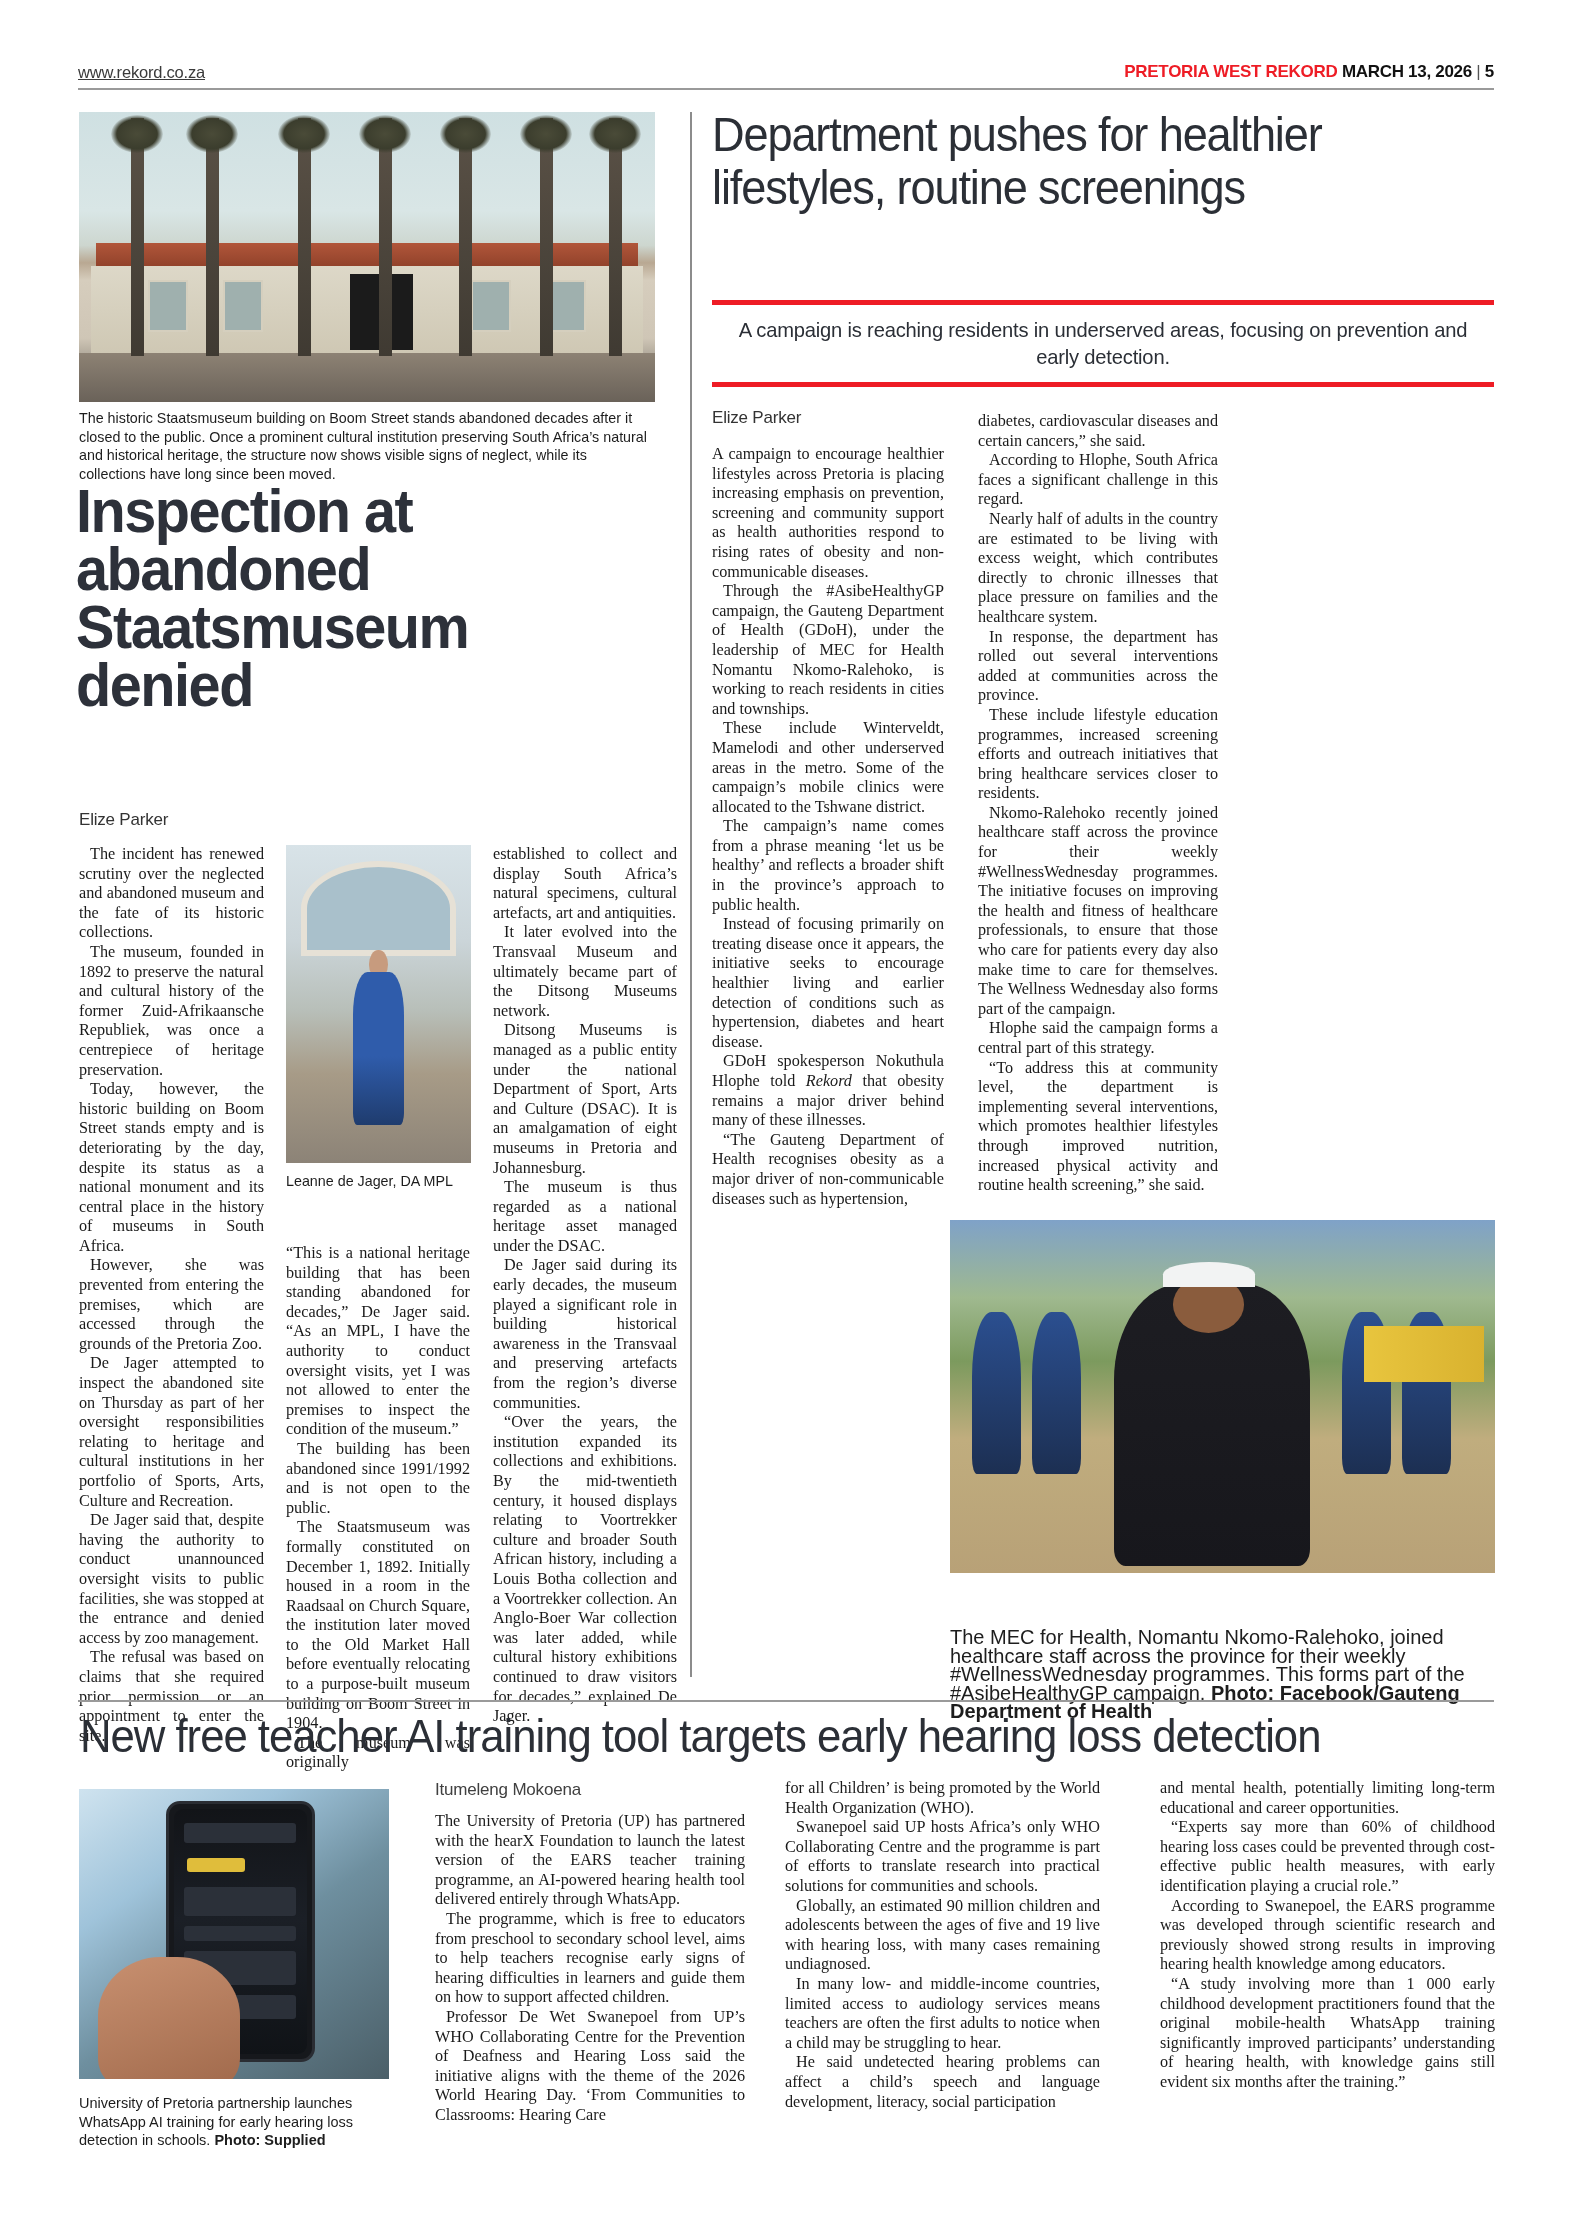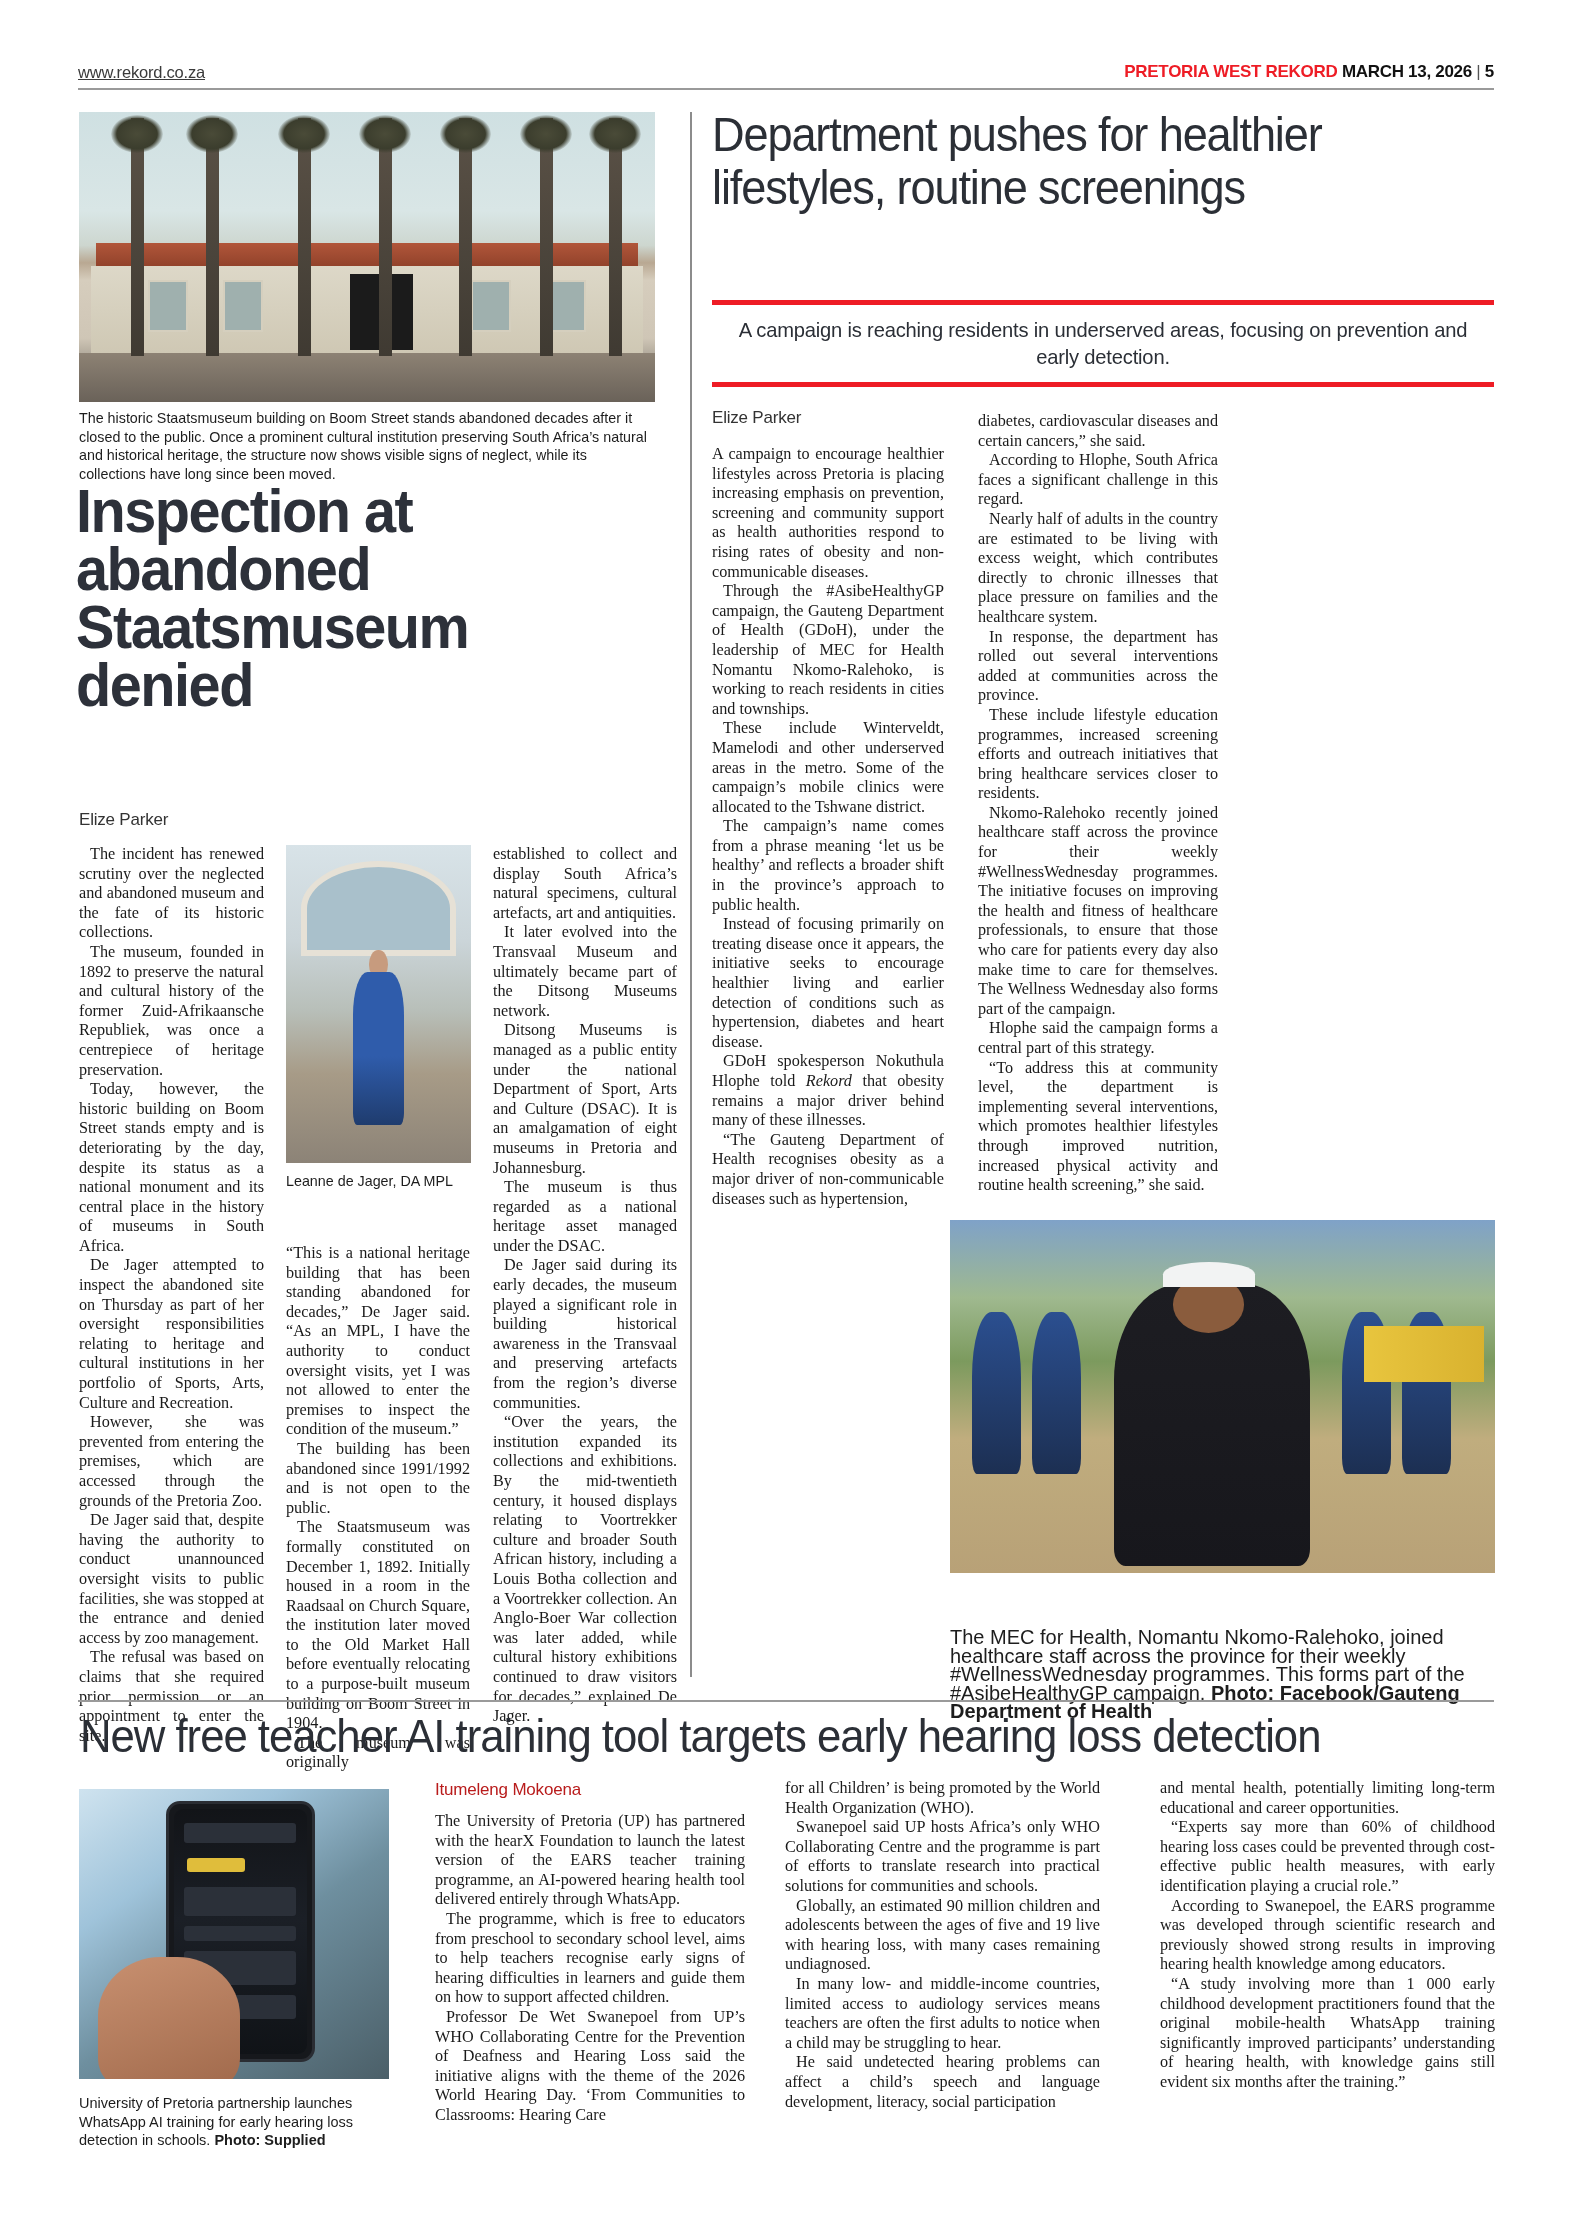--- a/index.html
+++ b/index.html
@@ -244,21 +244,21 @@
     font-size: 14.5px;
     line-height: 18.5px;
     color: #1d1d1d;
   }
 
   .byline-bottom {
     position: absolute;
     left: 435px; top: 1780px;
     font-family: "Liberation Sans", sans-serif;
     font-size: 17px;
-    color: #b91c1c;
+    color: #404040;
     letter-spacing: -0.2px;
   }
 
   .bcol { position: absolute; font-size: 16.2px; line-height: 19.6px; text-align: justify; }
   .bcol p { text-indent: 11px; margin: 0; }
   .bcol p.first { text-indent: 0; }
 
   .col-d1 { left: 435px; top: 1812px; width: 310px; }
   .col-d2 { left: 785px; top: 1779px; width: 315px; }
   .col-d3 { left: 1160px; top: 1779px; width: 335px; }
@@ -422,22 +422,22 @@
   <div class="hero-caption">The historic Staatsmuseum building on Boom Street stands abandoned decades after it closed to the public. Once a prominent cultural institution preserving South Africa’s natural and historical heritage, the structure now shows visible signs of neglect, while its collections have long since been moved.</div>
 
   <h1 class="main-headline">Inspection at abandoned Staatsmuseum denied</h1>
 
   <div class="byline-left">Elize Parker</div>
 
   <div class="lcol col-a">
     <p>The incident has renewed scrutiny over the neglected and abandoned museum and the fate of its historic collections.</p>
     <p>The museum, founded in 1892 to preserve the natural and cultural history of the former Zuid-Afrikaansche Republiek, was once a centrepiece of heritage preservation.</p>
     <p>Today, however, the historic building on Boom Street stands empty and is deteriorating by the day, despite its status as a national monument and its central place in the history of museums in South Africa.</p>
+    <p>However, she was prevented from entering the premises, which are accessed through the grounds of the Pretoria Zoo.</p>
     <p>De Jager attempted to inspect the abandoned site on Thursday as part of her oversight responsibilities relating to heritage and cultural institutions in her portfolio of Sports, Arts, Culture and Recreation.</p>
-    <p>However, she was prevented from entering the premises, which are accessed through the grounds of the Pretoria Zoo.</p>
     <p>De Jager said that, despite having the authority to conduct unannounced oversight visits to public facilities, she was stopped at the entrance and denied access by zoo management.</p>
     <p>The refusal was based on claims that she required prior permission or an appointment to enter the site.</p>
   </div>
 
   <div class="mid-photo">
     <div class="pimg-grad"></div>
     <div class="pimg-arch"></div>
     <div class="pimg-head"></div>
     <div class="pimg-figure"></div>
   </div>

